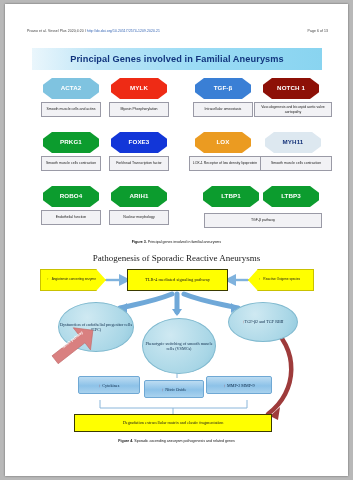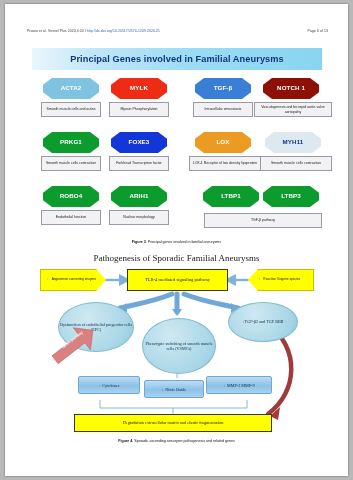--- a/index.html
+++ b/index.html
@@ -221,21 +221,21 @@
     </div>
     <div class="desc" style="position:absolute;left:172px;top:132px;width:118px;">
         <span>TGF-β pathway</span>
       </div>
   </div>
 
   <div class="cap" style="top:236px;">
     <b>Figure 3.</b><span> Principal genes involved in familial aneurysms</span>
   </div>
 
-  <div class="f4title">Pathogenesis of Sporadic Familial Aneurysms</div>
+  <div class="f4title">Pathogenesis of Sporadic Reactive Aneurysms</div>
 
   <div class="f4">
 
     <svg width="290" height="168" style="position:absolute;left:0;top:0;">
 
       <path d="M74,14 L95,14" stroke="#7fb2dd" stroke-width="2.4" fill="none" marker-end="url(#ah)"></path>
 
       <path d="M216,14 L196,14" stroke="#7fb2dd" stroke-width="2.4" fill="none" marker-end="url(#ah)"></path>
       <defs>
         <marker id="ah" markerWidth="5" markerHeight="5" refX="3.4" refY="2.5" orient="auto">

